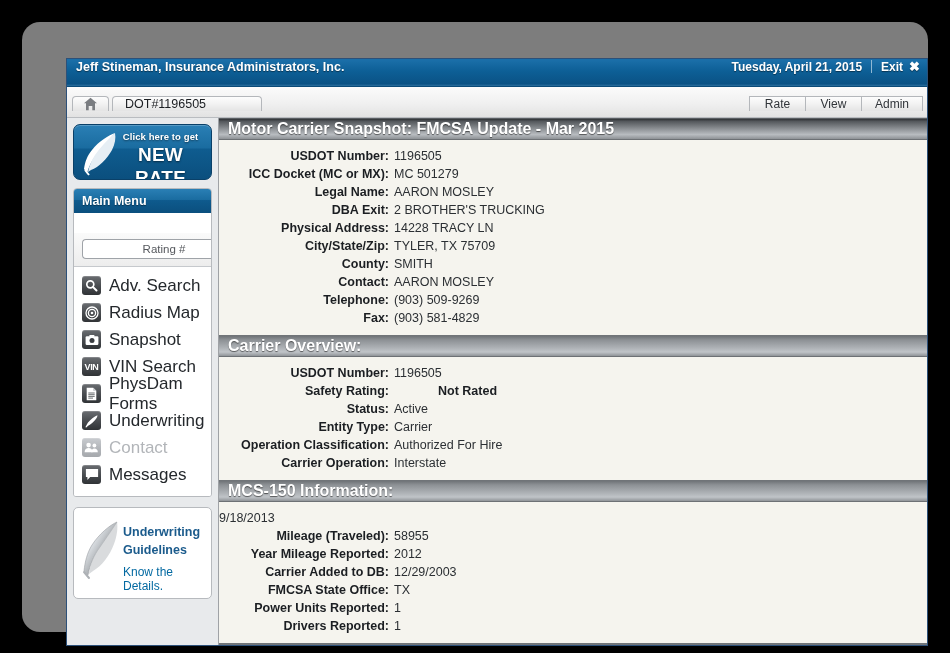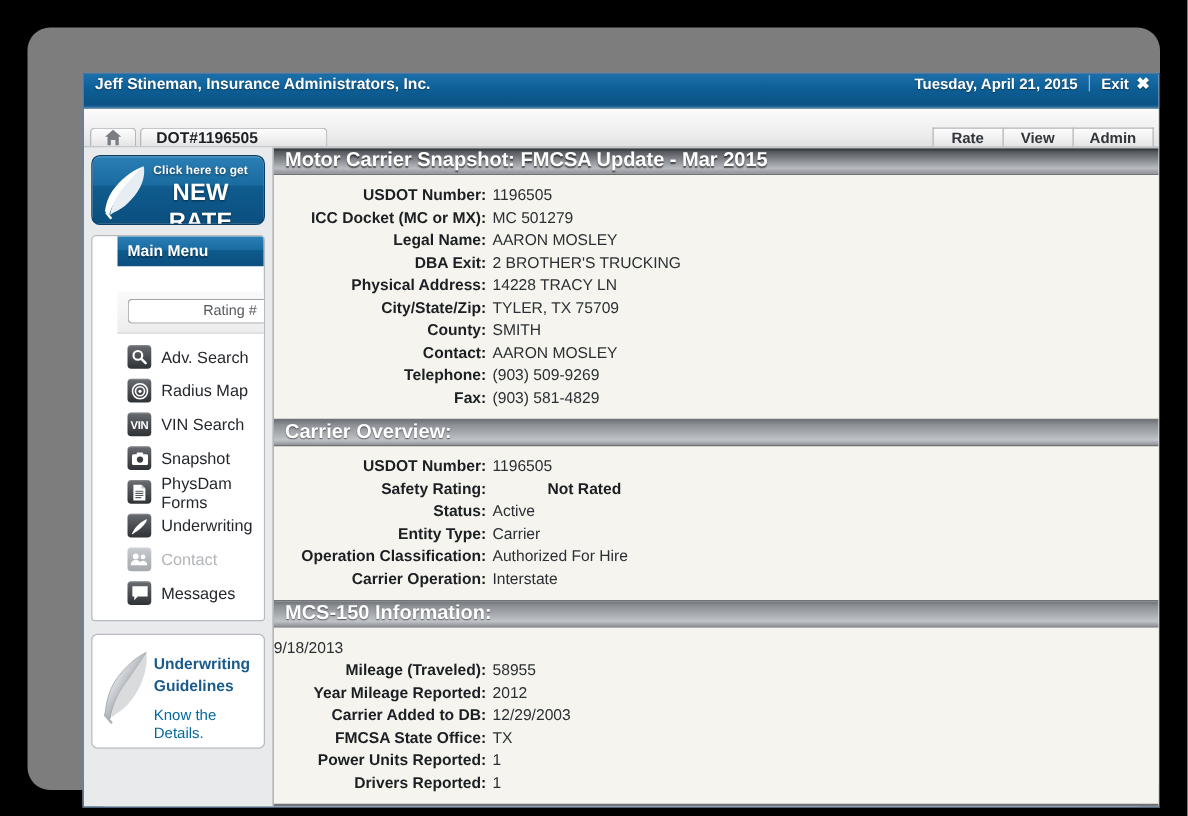--- a/index.html
+++ b/index.html
@@ -65,23 +65,22 @@
     letter-spacing: -1px;
   }
 
   
   #toolbar {
     position: relative;
     height: 31px;
     background: linear-gradient(to bottom, #fbfbfb 0%, #f0f0f0 55%, #e2e2e2 100%);
     border-bottom: 1px solid #b9bcc0;
     display: flex;
-    align-items: flex-end;
+    align-items: center;
     padding: 3px 0 0 5px;
-    font-weight: bold;
   }
   .tb-btn {
     background: linear-gradient(to bottom, #fdfdfd 0%, #f2f2f2 50%, #e4e4e4 100%);
     border: 1px solid #b4b7bb;
     border-bottom: none;
     border-radius: 4px 4px 0 0;
     display: flex; align-items: center; justify-content: center;
     font-size: 12px; color: #31353a;
     cursor: pointer;
   }
@@ -166,21 +165,20 @@
     letter-spacing: 0.2px;
   }
 
   
   #menu-panel {
     margin-top: 8px;
     background: #ffffff;
     border: 1px solid #b7babe;
     border-radius: 4px 4px 3px 3px;
     overflow: hidden;
-    padding-left: 20px;
   }
   #menu-header {
     height: 24px;
     background: linear-gradient(to bottom, #2a7fb5 0%, #1a6ca0 45%, #0e5a8d 48%, #0b4f7e 100%);
     color: #ffffff;
     font-size: 12.5px;
     font-weight: bold;
     display: flex;
     align-items: center;
     padding-left: 8px;
@@ -224,21 +222,21 @@
     border-radius: 3px;
     background: linear-gradient(to bottom, #6a6d71 0%, #4a4d51 50%, #303336 100%);
     display: flex; align-items: center; justify-content: center;
     box-shadow: inset 0 1px 0 rgba(255,255,255,0.18);
   }
   .menu-item .mi-icon.vin {
     color: #ffffff; font-size: 9px; font-weight: bold; letter-spacing: -0.3px;
   }
   .menu-item .mi-label {
     margin-left: 8px;
-    font-size: 13px;
+    font-size: 17px;
     color: #24282c;
   }
   .menu-item.disabled .mi-icon {
     background: linear-gradient(to bottom, #c9ccd0 0%, #b4b7bb 50%, #a6a9ad 100%);
   }
   .menu-item.disabled .mi-label { color: #b2b5b9; }
 
   
   #uw-card {
     margin-top: 10px;
@@ -390,33 +388,33 @@
                 <svg width="14" height="14" viewBox="0 0 14 14">
                   <circle cx="7" cy="7" r="6" stroke="#ffffff" stroke-width="1.3" fill="none"></circle>
                   <circle cx="7" cy="7" r="3.6" stroke="#ffffff" stroke-width="1.3" fill="none"></circle>
                   <circle cx="7" cy="7" r="1.3" fill="#ffffff"></circle>
                 </svg>
               </span>
               <span class="mi-label">Radius Map</span>
             </div>
 
             <div class="menu-item">
-              <span class="mi-icon vin">VIN</span>
-              <span class="mi-label">VIN Search</span>
-            </div>
-
-            <div class="menu-item">
               <span class="mi-icon">
                 <svg width="14" height="12" viewBox="0 0 14 12">
                   <rect x="0.6" y="2.3" width="12.8" height="8.6" rx="1.2" fill="#ffffff"></rect>
                   <rect x="4.3" y="0.9" width="5.2" height="2" rx="0.7" fill="#ffffff"></rect>
                   <circle cx="7" cy="6.6" r="2.5" fill="#3a3d41"></circle>
                 </svg>
               </span>
               <span class="mi-label">Snapshot</span>
+            </div>
+
+            <div class="menu-item">
+              <span class="mi-icon vin">VIN</span>
+              <span class="mi-label">VIN Search</span>
             </div>
 
             <div class="menu-item">
               <span class="mi-icon">
                 <svg width="11" height="14" viewBox="0 0 11 14">
                   <path d="M0.7 0.7 H7.2 L10.3 3.8 V13.3 H0.7 Z" fill="#ffffff"></path>
                   <path d="M7.2 0.7 V3.8 H10.3 Z" fill="#c3c6ca"></path>
                   <g stroke="#5a5d61" stroke-width="0.9">
                     <line x1="2.3" y1="6.0" x2="8.7" y2="6.0"></line>
                     <line x1="2.3" y1="7.7" x2="8.7" y2="7.7"></line>

